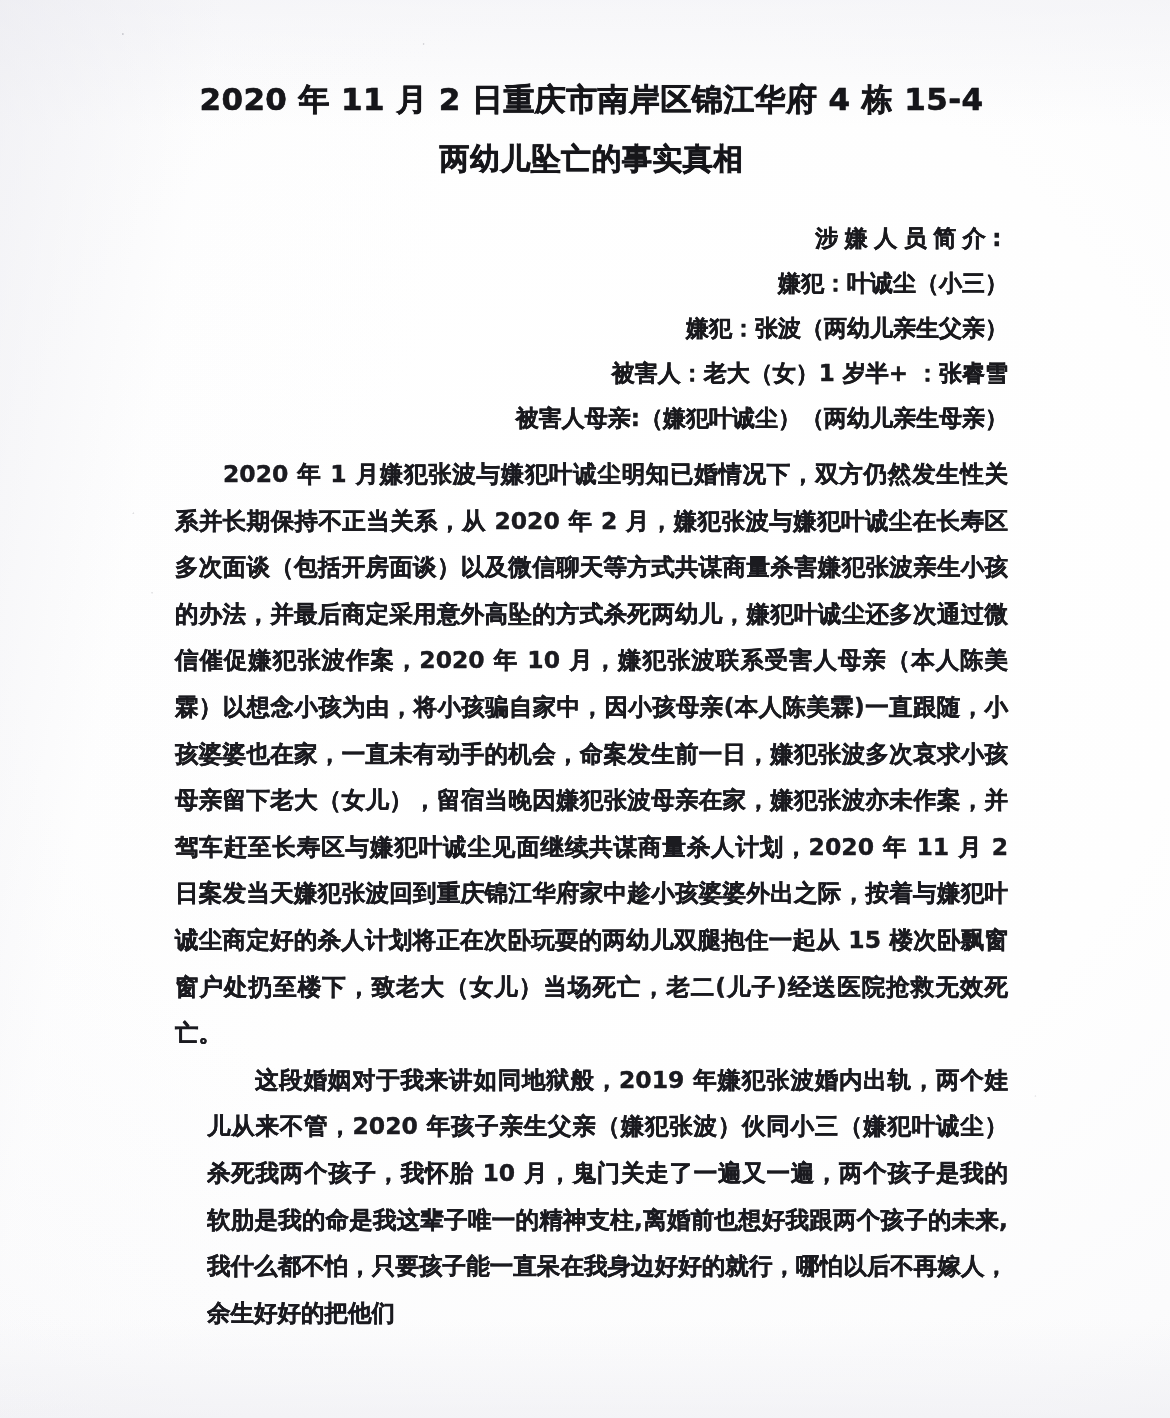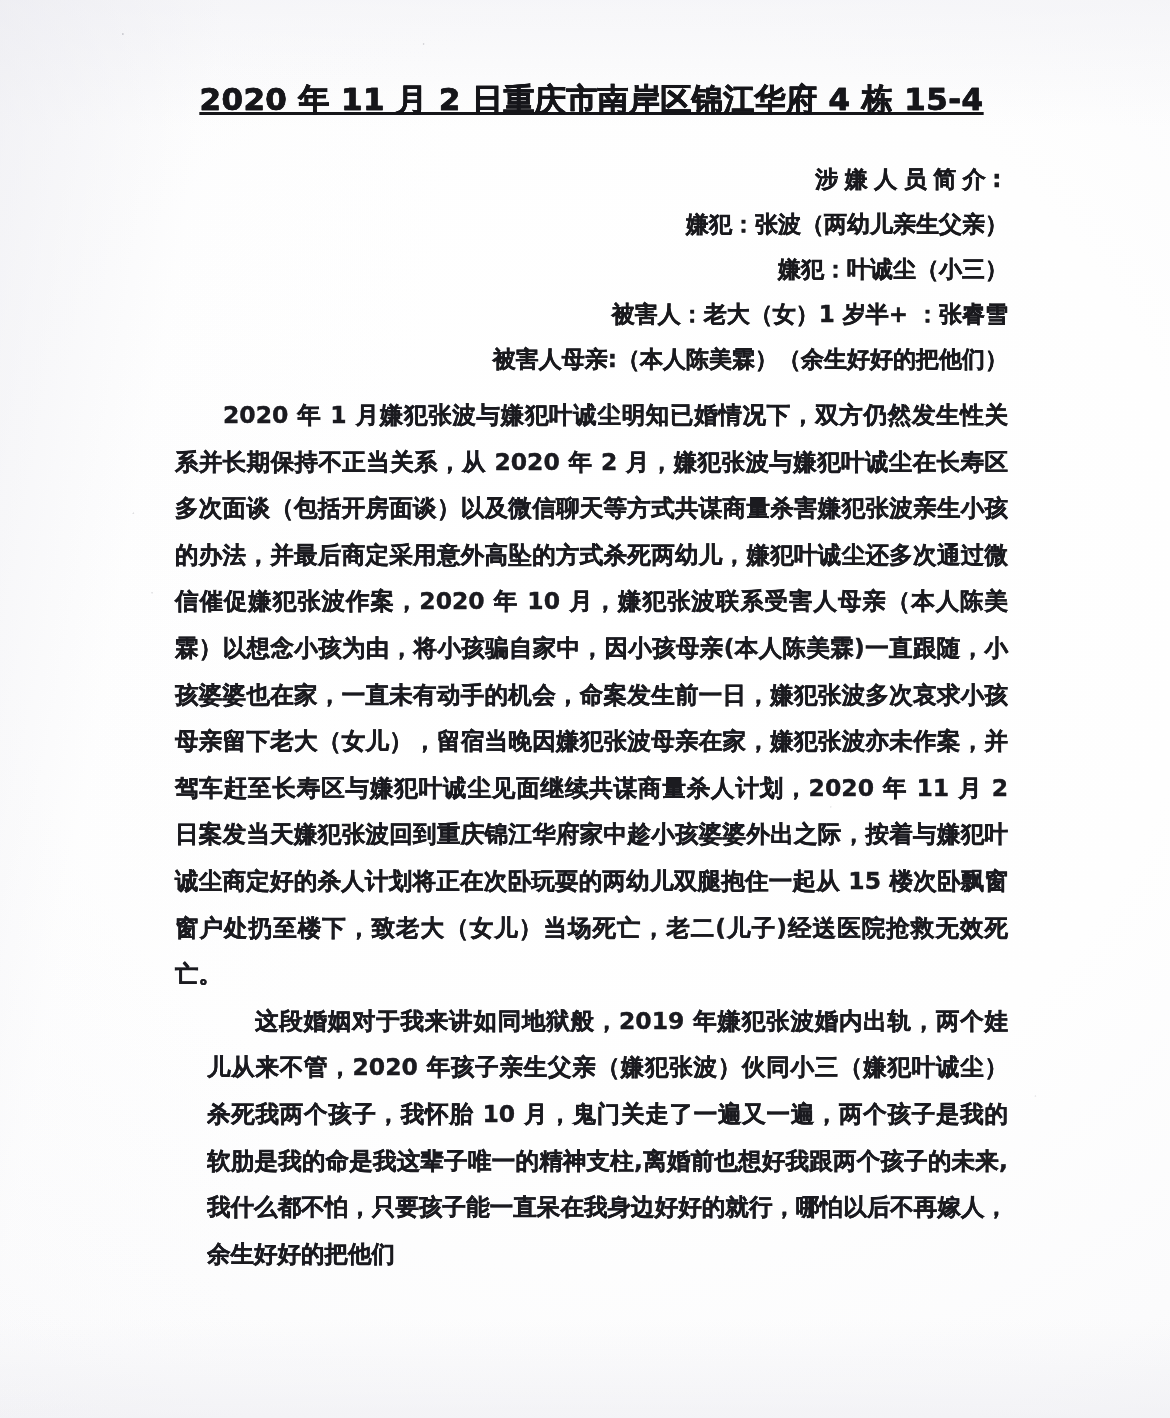--- a/index.html
+++ b/index.html
@@ -63,21 +63,21 @@
     padding-top: 70px;
     text-align: center;
     font-size: 31px;
     line-height: 59px;
     font-weight: bold;
     color: #16161a;
     letter-spacing: 0.4px;
     -webkit-text-stroke: 0.5px #16161a;
     text-shadow: 0 0 0.7px rgba(20,20,25,0.55);
   }
-  .title-line { display: block; white-space: nowrap; text-decoration: underline; }
+  .title-line { display: block; white-space: nowrap; }
   .title-line-2 { font-size: 30px; }
 
   
   .roster {
     margin-top: 28px;
     text-align: right;
   }
   .roster-row {
     font-size: 23px;
     line-height: 45px;
@@ -115,28 +115,29 @@
   .para-last { overflow: hidden; }
 </style>
 </head>
 <body>
 
 <div id="page">
   <div id="content">
 
     <h1 class="doc-title">
       <span class="title-line title-line-1">2020 年 11 月 2 日重庆市南岸区锦江华府 4 栋 15-4</span>
+      <span class="title-line title-line-2">两幼儿坠亡的事实真相</span>
     </h1>
 
     <div class="roster">
       <div class="roster-row heading">涉嫌人员简介:</div>
+      <div class="roster-row">嫌犯：叶诚尘（小三）</div>
       <div class="roster-row">嫌犯：张波（两幼儿亲生父亲）</div>
-      <div class="roster-row">嫌犯：叶诚尘（小三）</div>
       <div class="roster-row">被害人：老大（女）1 岁半+ ：张睿雪</div>
-      <div class="roster-row">被害人母亲:（本人陈美霖）（余生好好的把他们）</div>
+      <div class="roster-row">被害人母亲:（嫌犯叶诚尘）（两幼儿亲生母亲）</div>
     </div>
 
     <div class="body-block">
       <p class="para">2020 年 1 月嫌犯张波与嫌犯叶诚尘明知已婚情况下，双方仍然发生性关系并长期保持不正当关系，从 2020 年 2 月，嫌犯张波与嫌犯叶诚尘在长寿区多次面谈（包括开房面谈）以及微信聊天等方式共谋商量杀害嫌犯张波亲生小孩的办法，并最后商定采用意外高坠的方式杀死两幼儿，嫌犯叶诚尘还多次通过微信催促嫌犯张波作案，2020 年 10 月，嫌犯张波联系受害人母亲（本人陈美霖）以想念小孩为由，将小孩骗自家中，因小孩母亲(本人陈美霖)一直跟随，小孩婆婆也在家，一直未有动手的机会，命案发生前一日，嫌犯张波多次哀求小孩母亲留下老大（女儿），留宿当晚因嫌犯张波母亲在家，嫌犯张波亦未作案，并驾车赶至长寿区与嫌犯叶诚尘见面继续共谋商量杀人计划，2020 年 11 月 2 日案发当天嫌犯张波回到重庆锦江华府家中趁小孩婆婆外出之际，按着与嫌犯叶诚尘商定好的杀人计划将正在次卧玩耍的两幼儿双腿抱住一起从 15 楼次卧飘窗窗户处扔至楼下，致老大（女儿）当场死亡，老二(儿子)经送医院抢救无效死亡。</p>
       <p class="para para-last">这段婚姻对于我来讲如同地狱般，2019 年嫌犯张波婚内出轨，两个娃儿从来不管，2020 年孩子亲生父亲（嫌犯张波）伙同小三（嫌犯叶诚尘）杀死我两个孩子，我怀胎 10 月，鬼门关走了一遍又一遍，两个孩子是我的软肋是我的命是我这辈子唯一的精神支柱,离婚前也想好我跟两个孩子的未来,我什么都不怕，只要孩子能一直呆在我身边好好的就行，哪怕以后不再嫁人，余生好好的把他们</p>
     </div>
 
   </div>
 </div>
 

